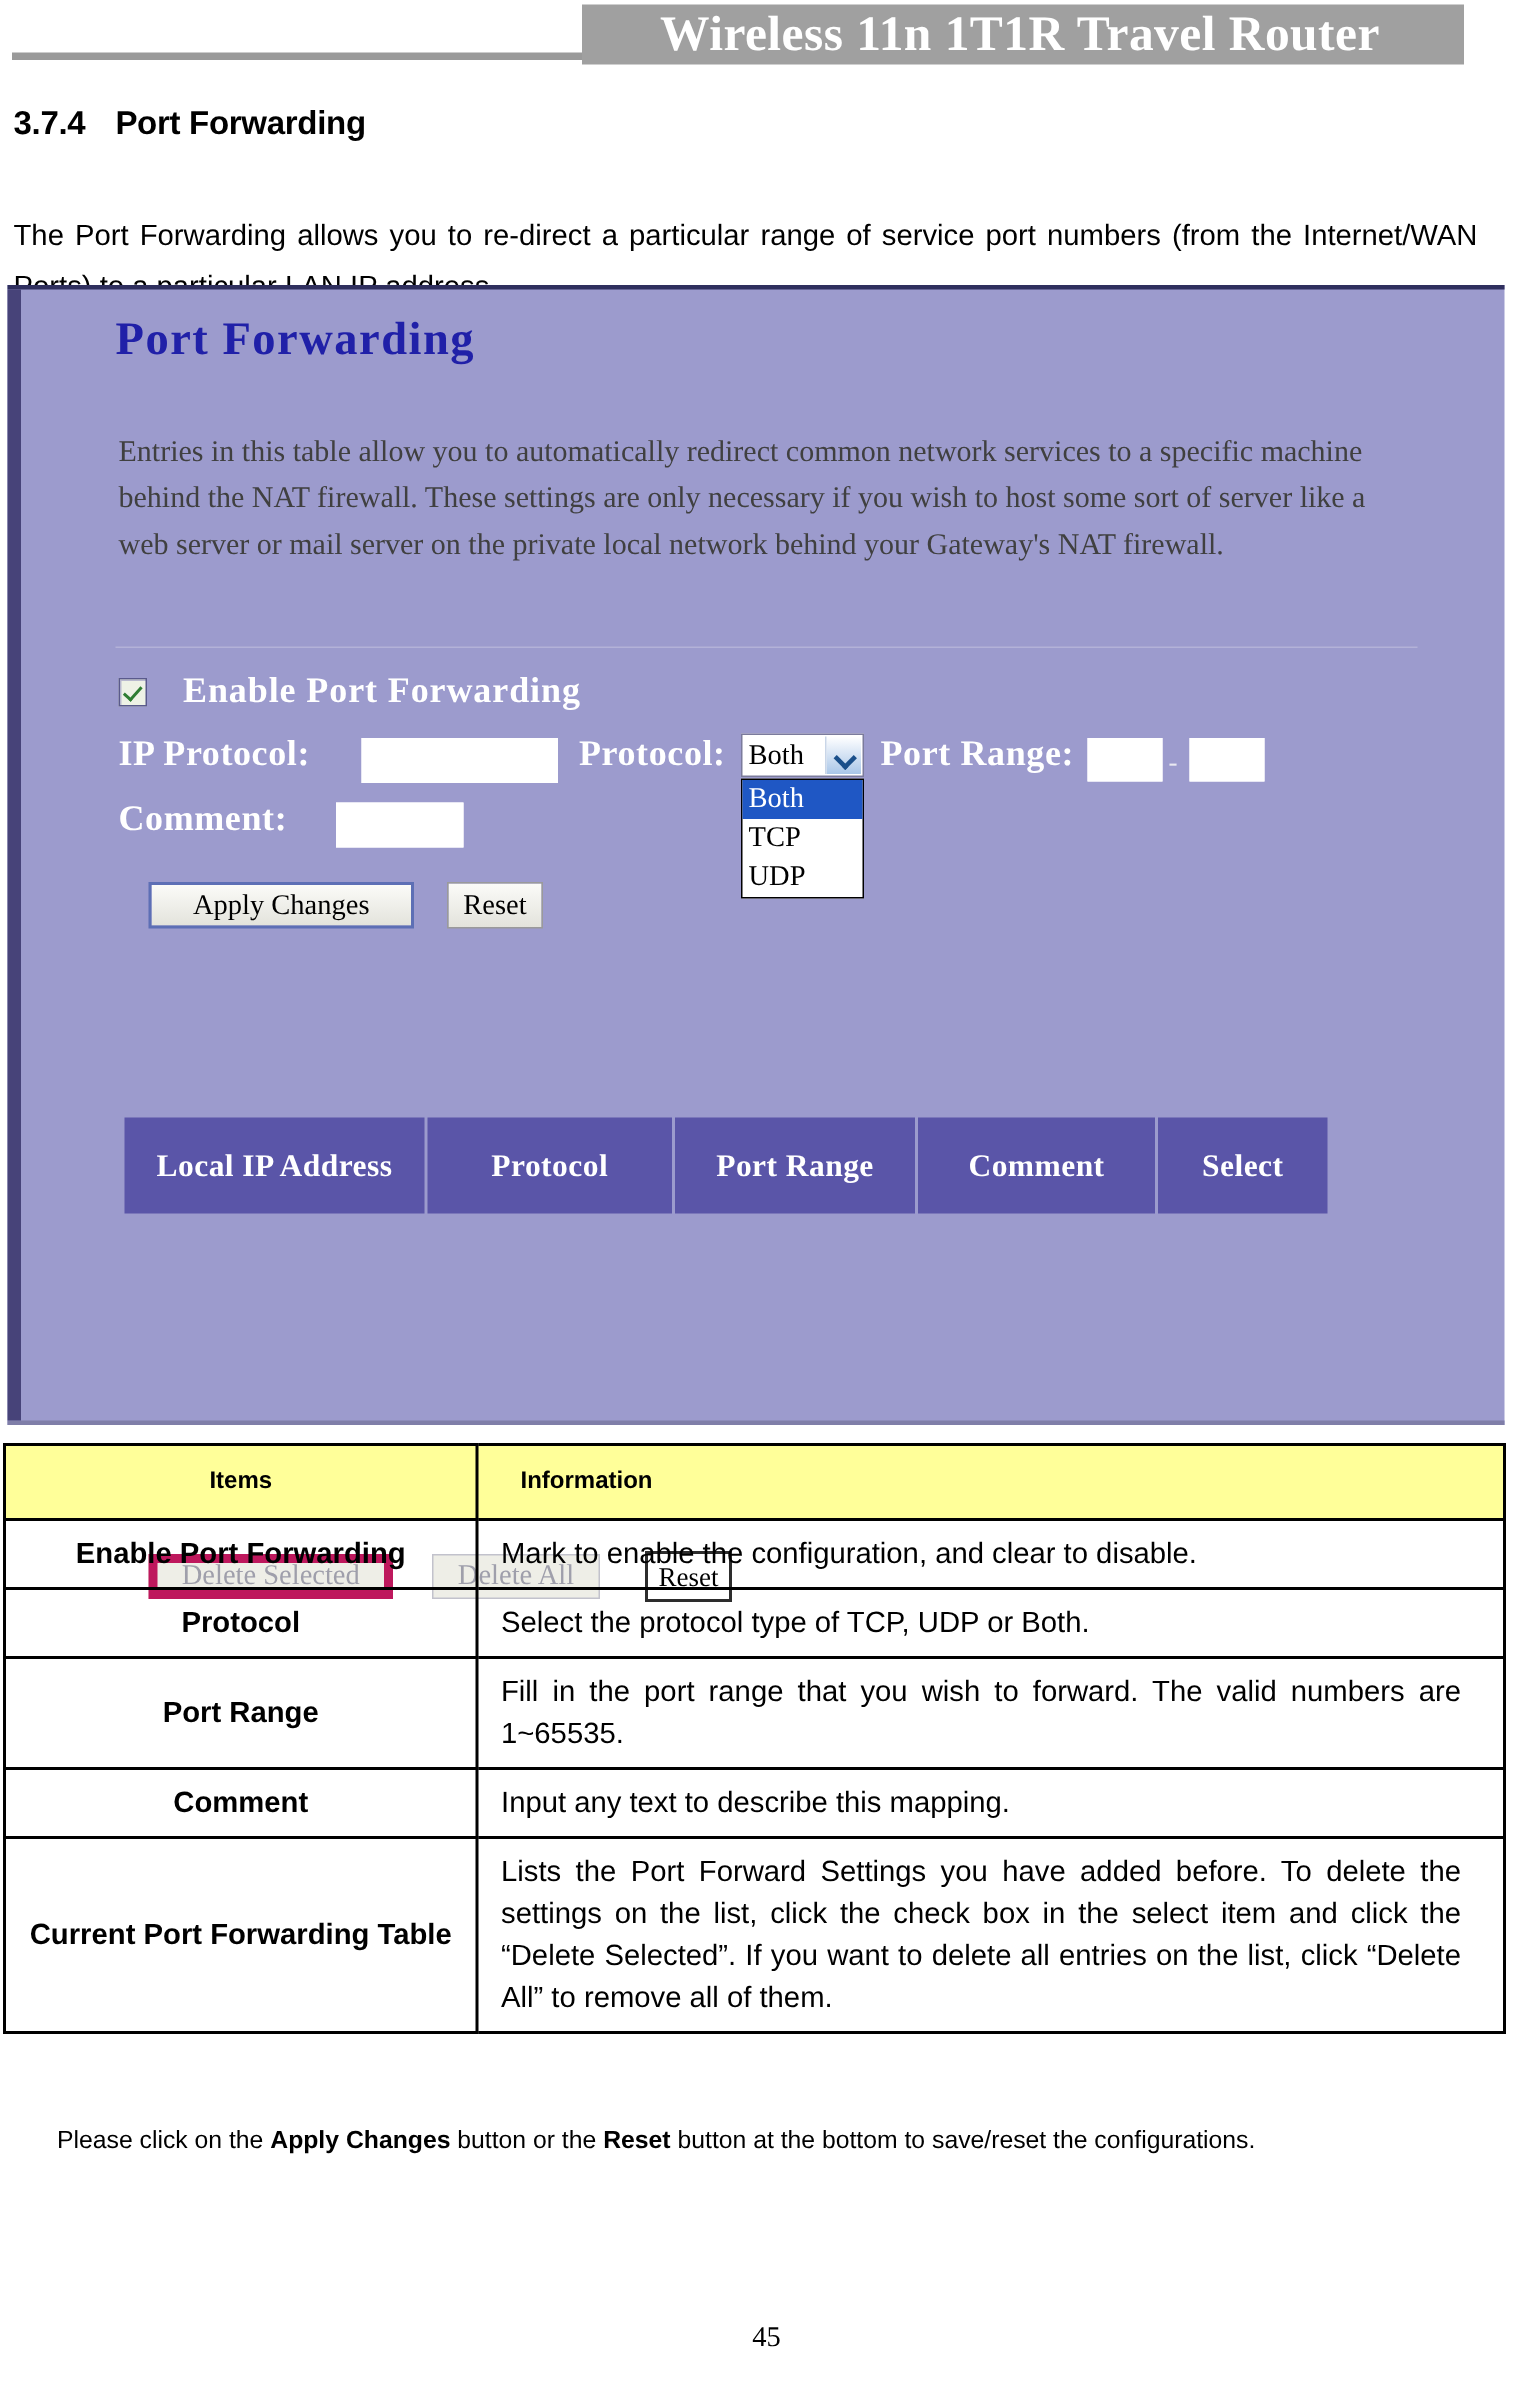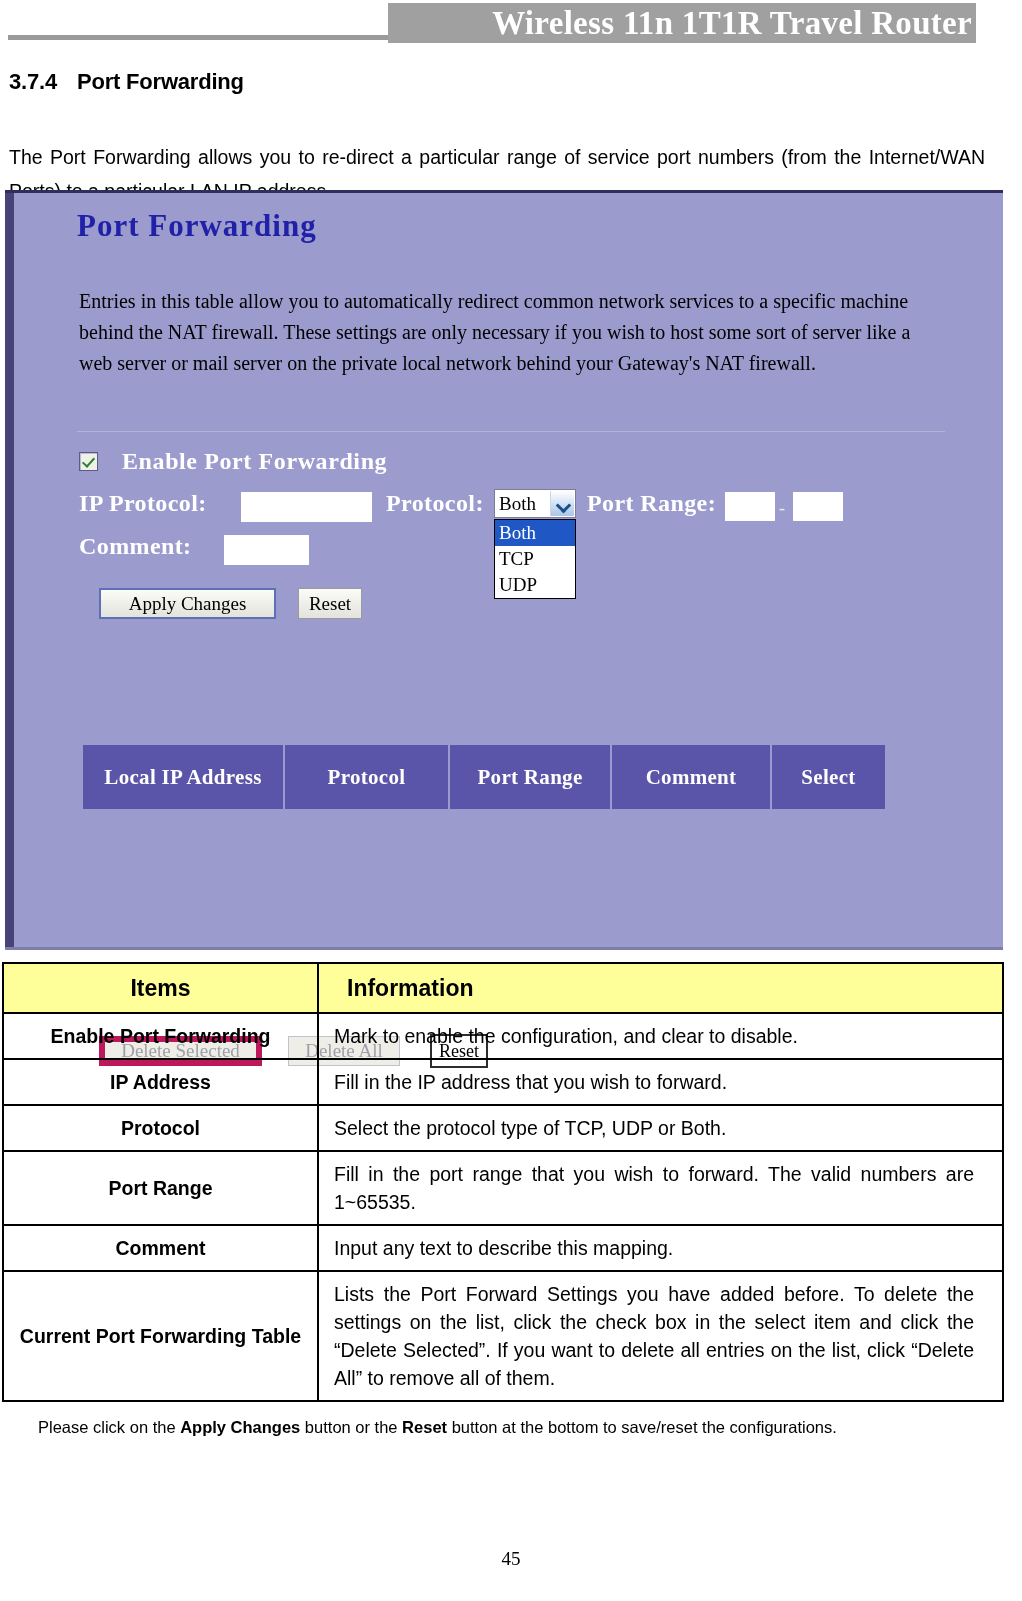--- a/index.html
+++ b/index.html
@@ -37,21 +37,21 @@
     top: 3px;
     width: 588px;
     height: 40px;
     background: #a0a0a0;
     color: #ffffff;
     font-family: "Liberation Serif", serif;
     font-weight: bold;
     font-size: 33px;
     line-height: 40px;
     letter-spacing: 0.3px;
-    text-align: right;
+    text-align: center;
     padding-right: 4px;
     box-sizing: border-box;
     white-space: nowrap;
   }
 
   
   .section-heading {
     position: absolute;
     left: 9px;
     top: 69px;
@@ -109,21 +109,21 @@
     letter-spacing: 1px;
   }
   .ui-desc {
     position: absolute;
     left: 60px;
     top: 93px;
     width: 865px;
     font-family: "Liberation Serif", serif;
     font-size: 20px;
     line-height: 31px;
-    color: #000000;
+    color: #404040;
   }
   .ui-divider {
     position: absolute;
     left: 58px;
     top: 238px;
     width: 868px;
     height: 1px;
     background: #b3b2d8;
   }
 
@@ -348,21 +348,21 @@
   .desc-table th, .desc-table td {
     border: 2px solid #000000;
     font-size: 19.5px;
     padding: 8px 10px;
     vertical-align: middle;
     line-height: 28px;
   }
   .desc-table thead th {
     background: #ffff99;
     font-weight: bold;
-    font-size: 23px;
+    font-size: 16px;
     padding: 10px;
   }
   .desc-table thead th.col-items { text-align: center; }
   .desc-table thead th.col-info  { text-align: left; padding-left: 28px; }
   .desc-table td.item-cell {
     text-align: center;
     font-weight: bold;
   }
   .desc-table td.info-cell {
     text-align: justify;
@@ -479,24 +479,20 @@
   <thead>
     <tr>
       <th class="col-items">Items</th>
       <th class="col-info">Information</th>
     </tr>
   </thead>
   <tbody>
     <tr>
       <td class="item-cell">Enable Port Forwarding</td>
       <td class="info-cell">Mark to enable the configuration, and clear to disable.</td>
-    </tr>
-    <tr>
-      <td class="item-cell">IP Address</td>
-      <td class="info-cell">Fill in the IP address that you wish to forward.</td>
     </tr>
     <tr>
       <td class="item-cell">Protocol</td>
       <td class="info-cell">Select the protocol type of TCP, UDP or Both.</td>
     </tr>
     <tr>
       <td class="item-cell">Port Range</td>
       <td class="info-cell">Fill in the port range that you wish to forward. The valid numbers are 1~65535.</td>
     </tr>
     <tr>

